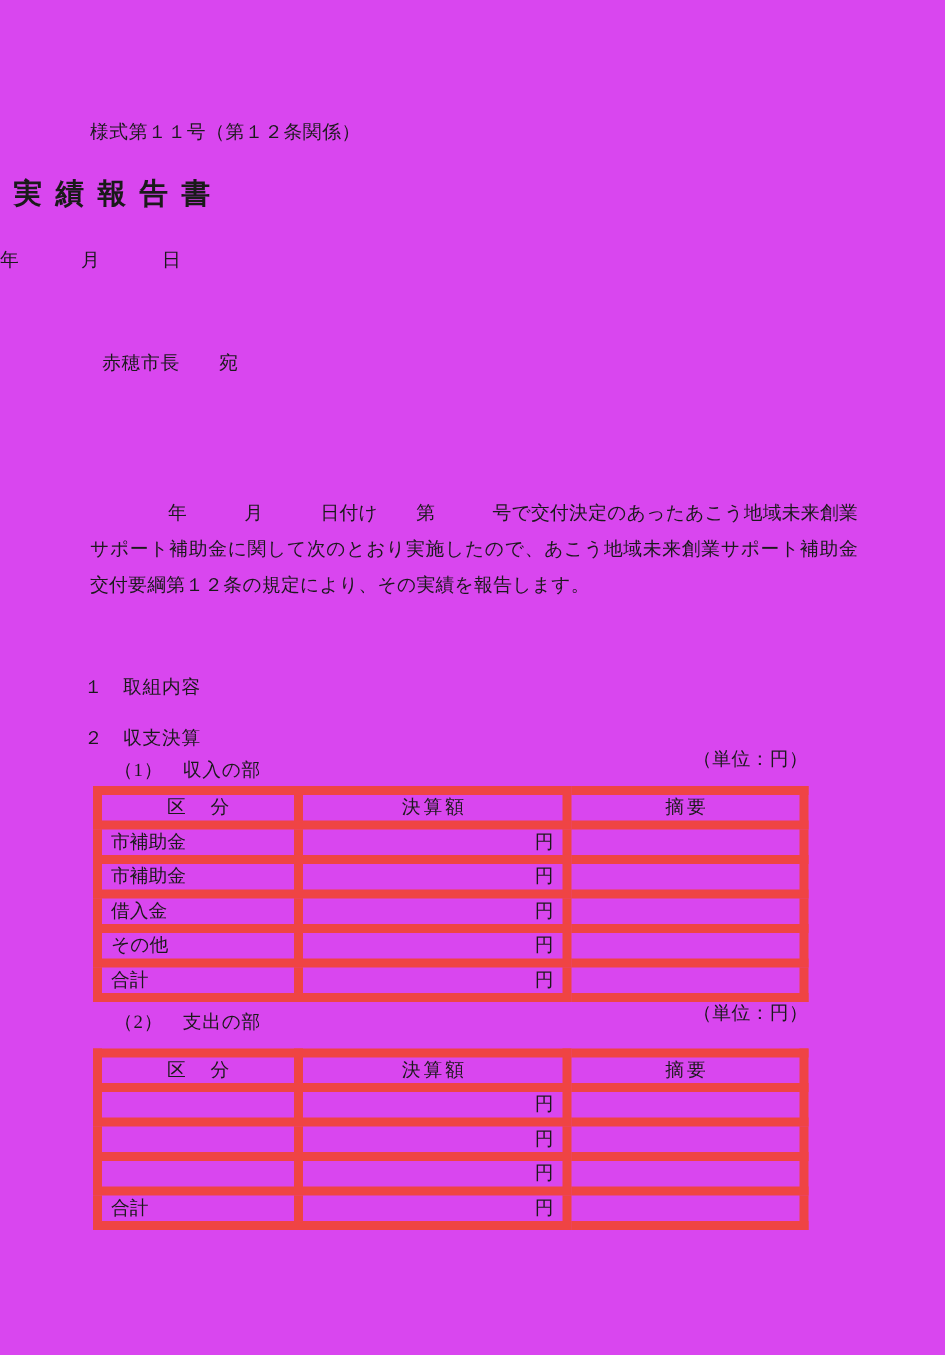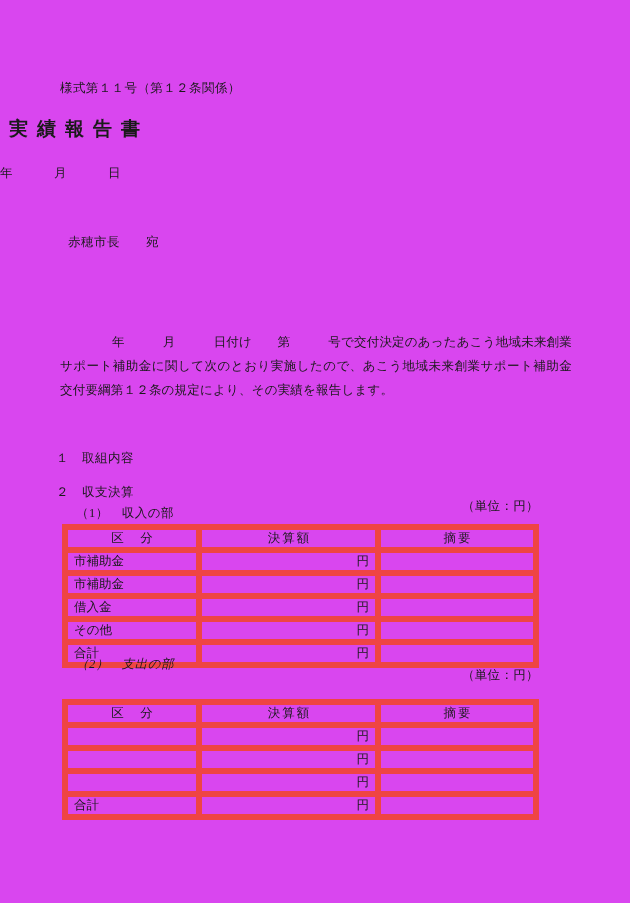--- a/index.html
+++ b/index.html
@@ -99,21 +99,21 @@
   
   .section-head {
     position: absolute;
     font-size: 12.5px;
     letter-spacing: 0.5px;
     white-space: pre;
   }
   #sec1 { left: 56px; top: 421px; margin-top: 29px; }
   #sec2 { left: 56px; top: 484px; }
   #sub1 { left: 76px; top: 505px; }
-  #sub2 { left: 76px; top: 656px; font-style: italic; }
+  #sub2 { left: 76px; top: 673px; }
 
   .unit-note {
     position: absolute;
     font-size: 12.5px;
     letter-spacing: 0.3px;
     white-space: nowrap;
   }
   #unit1 { left: 462px; top: 498px; }
   #unit2 { left: 462px; top: 667px; }
 

